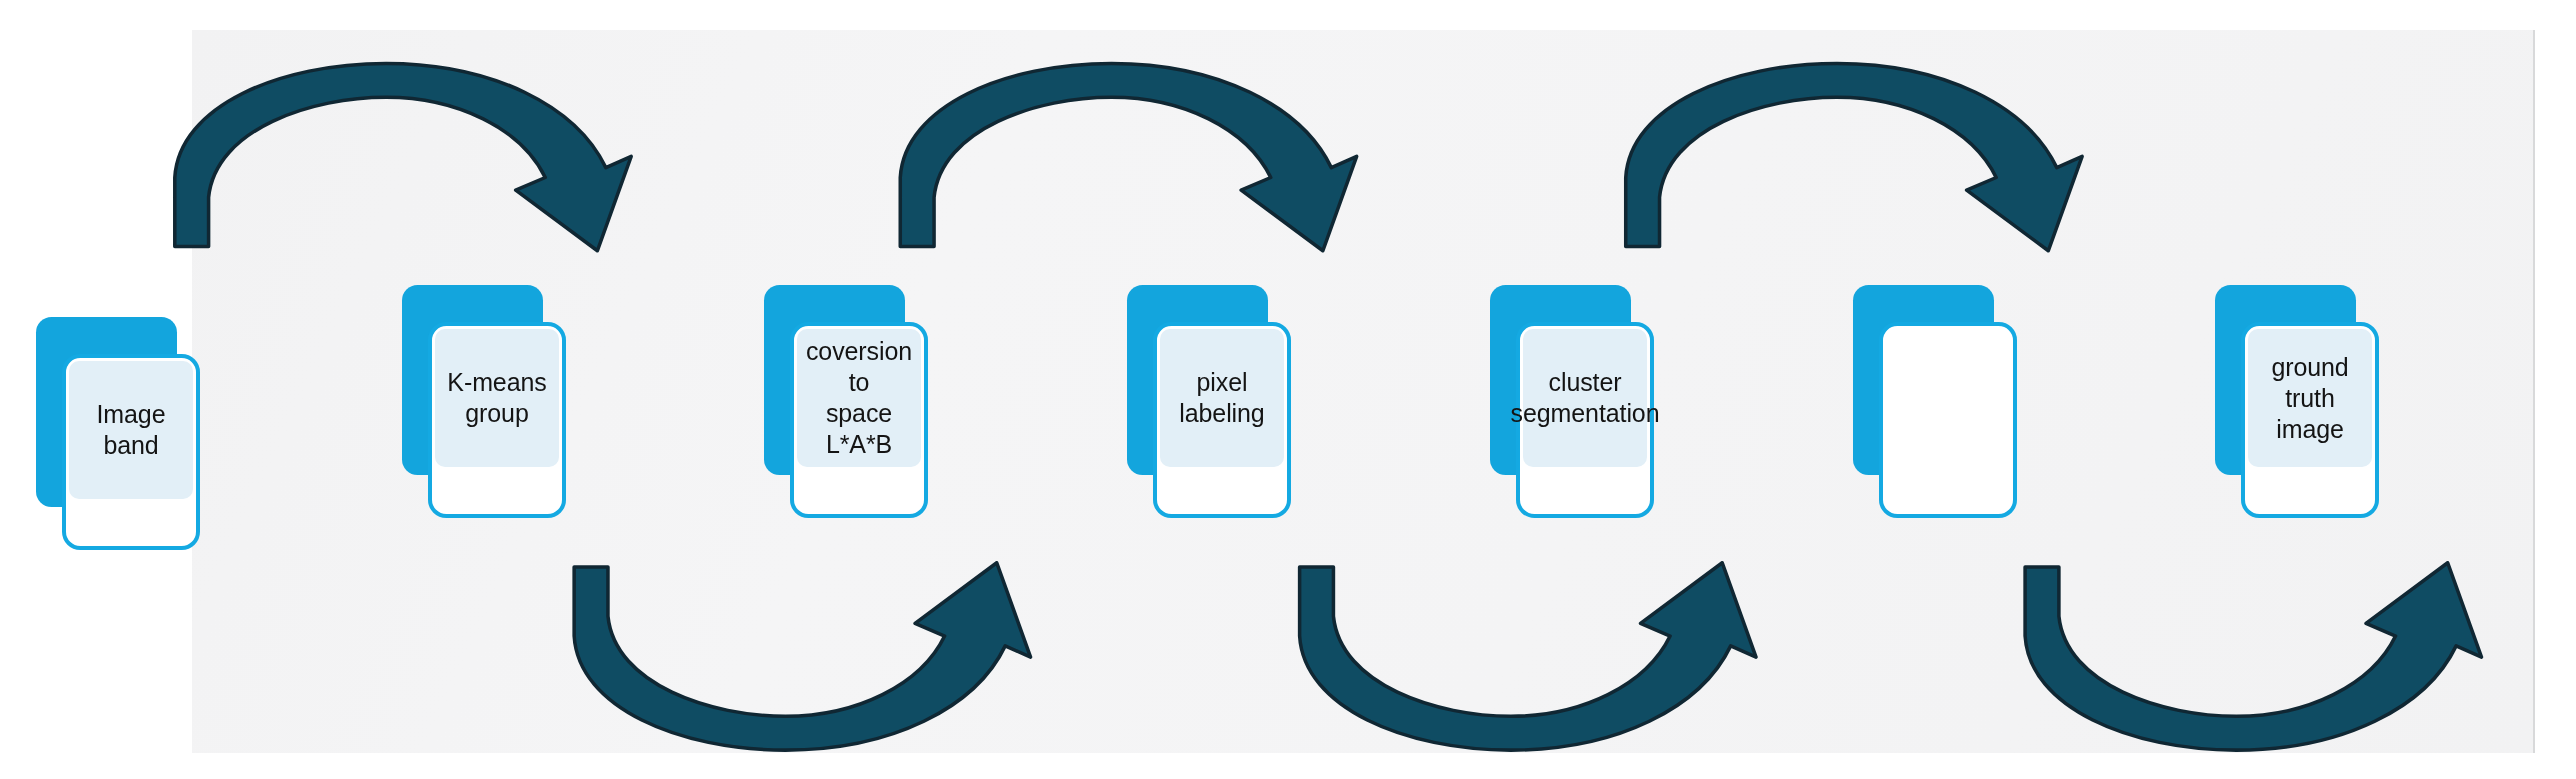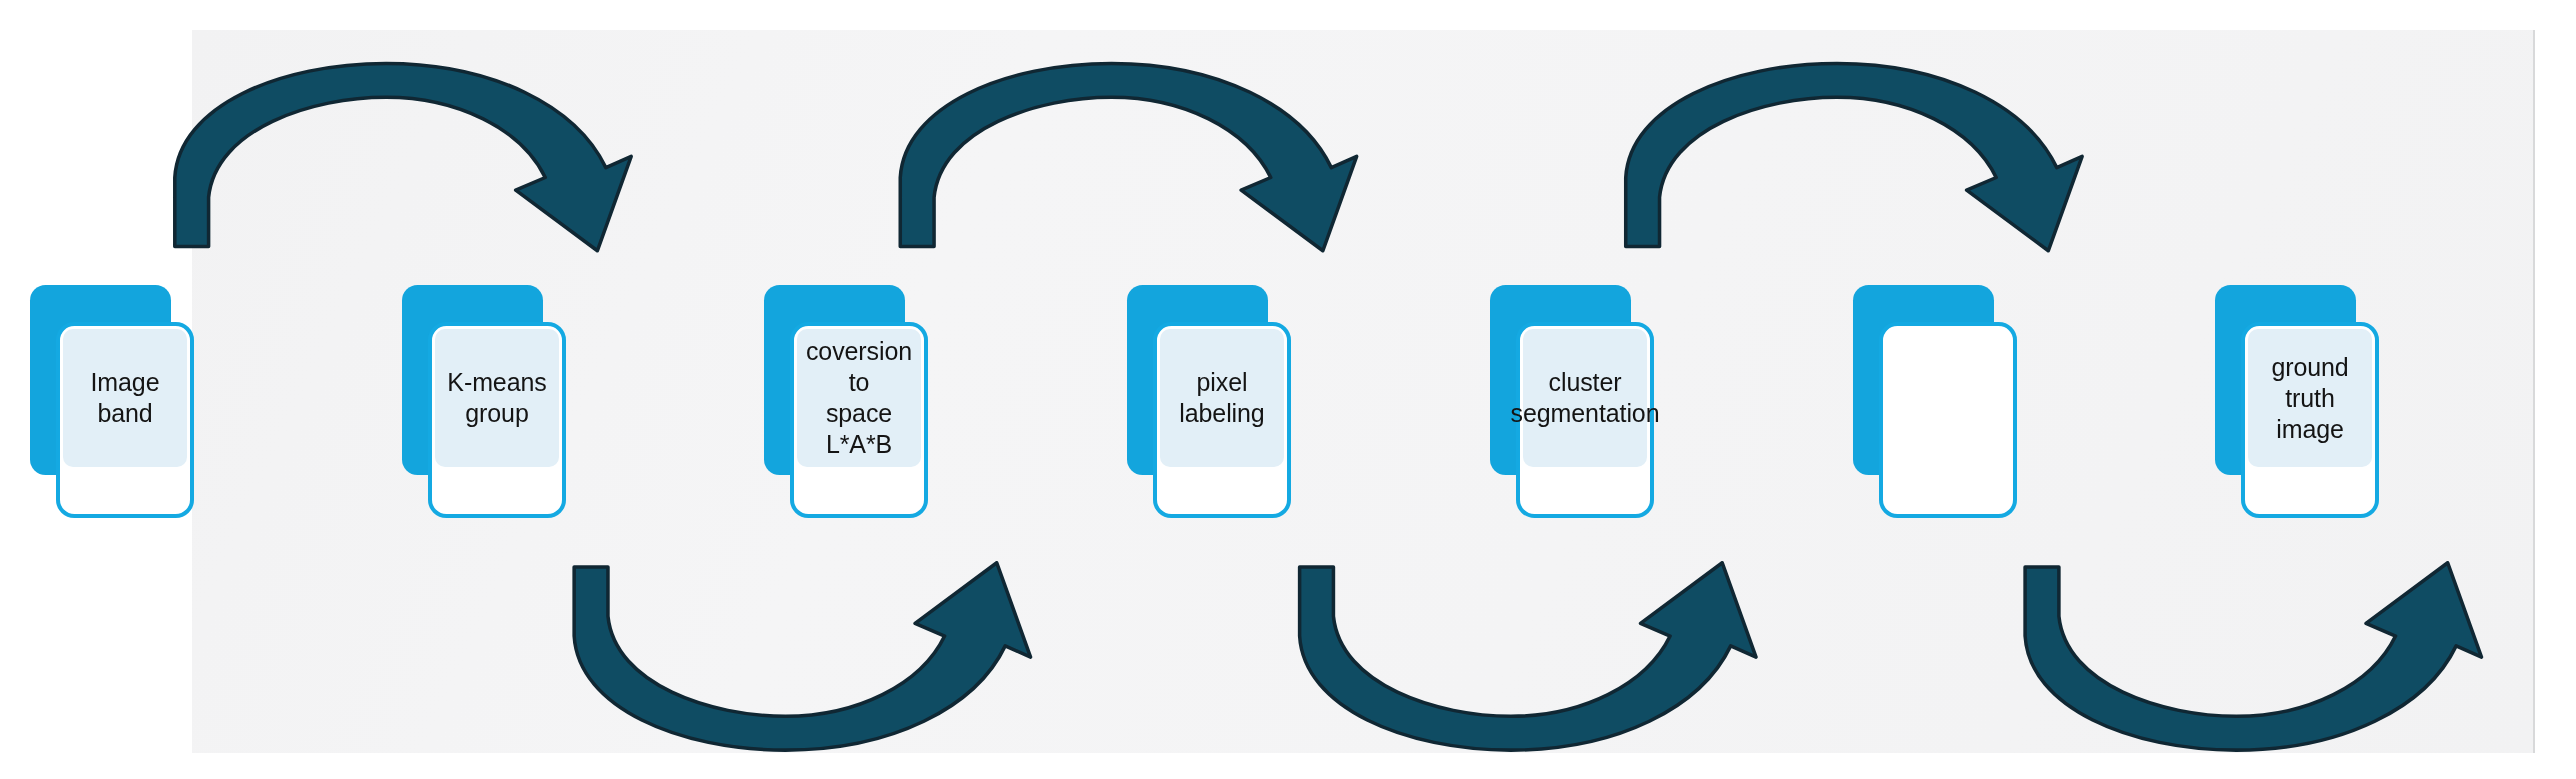--- a/index.html
+++ b/index.html
@@ -148,21 +148,21 @@
       <use href="#arcBottom" x="1845" y="805"></use>
     </g>
     <g>
       <use href="#arcTop" x="2308" y="160"></use>
     </g>
     <g>
       <use href="#arcBottom" x="2875" y="805"></use>
     </g>
   </svg>
 
-  <div class="card" style="left:30px;">
+  <div class="card" style="left:36px;margin-top:32px;">
     <div class="card-shadow"></div>
     <div class="card-face"></div>
     <div class="card-inner">
       <span class="card-label">Image band</span>
     </div>
   </div>
 
   <div class="card" style="left:402px;">
     <div class="card-shadow"></div>
     <div class="card-face"></div>

